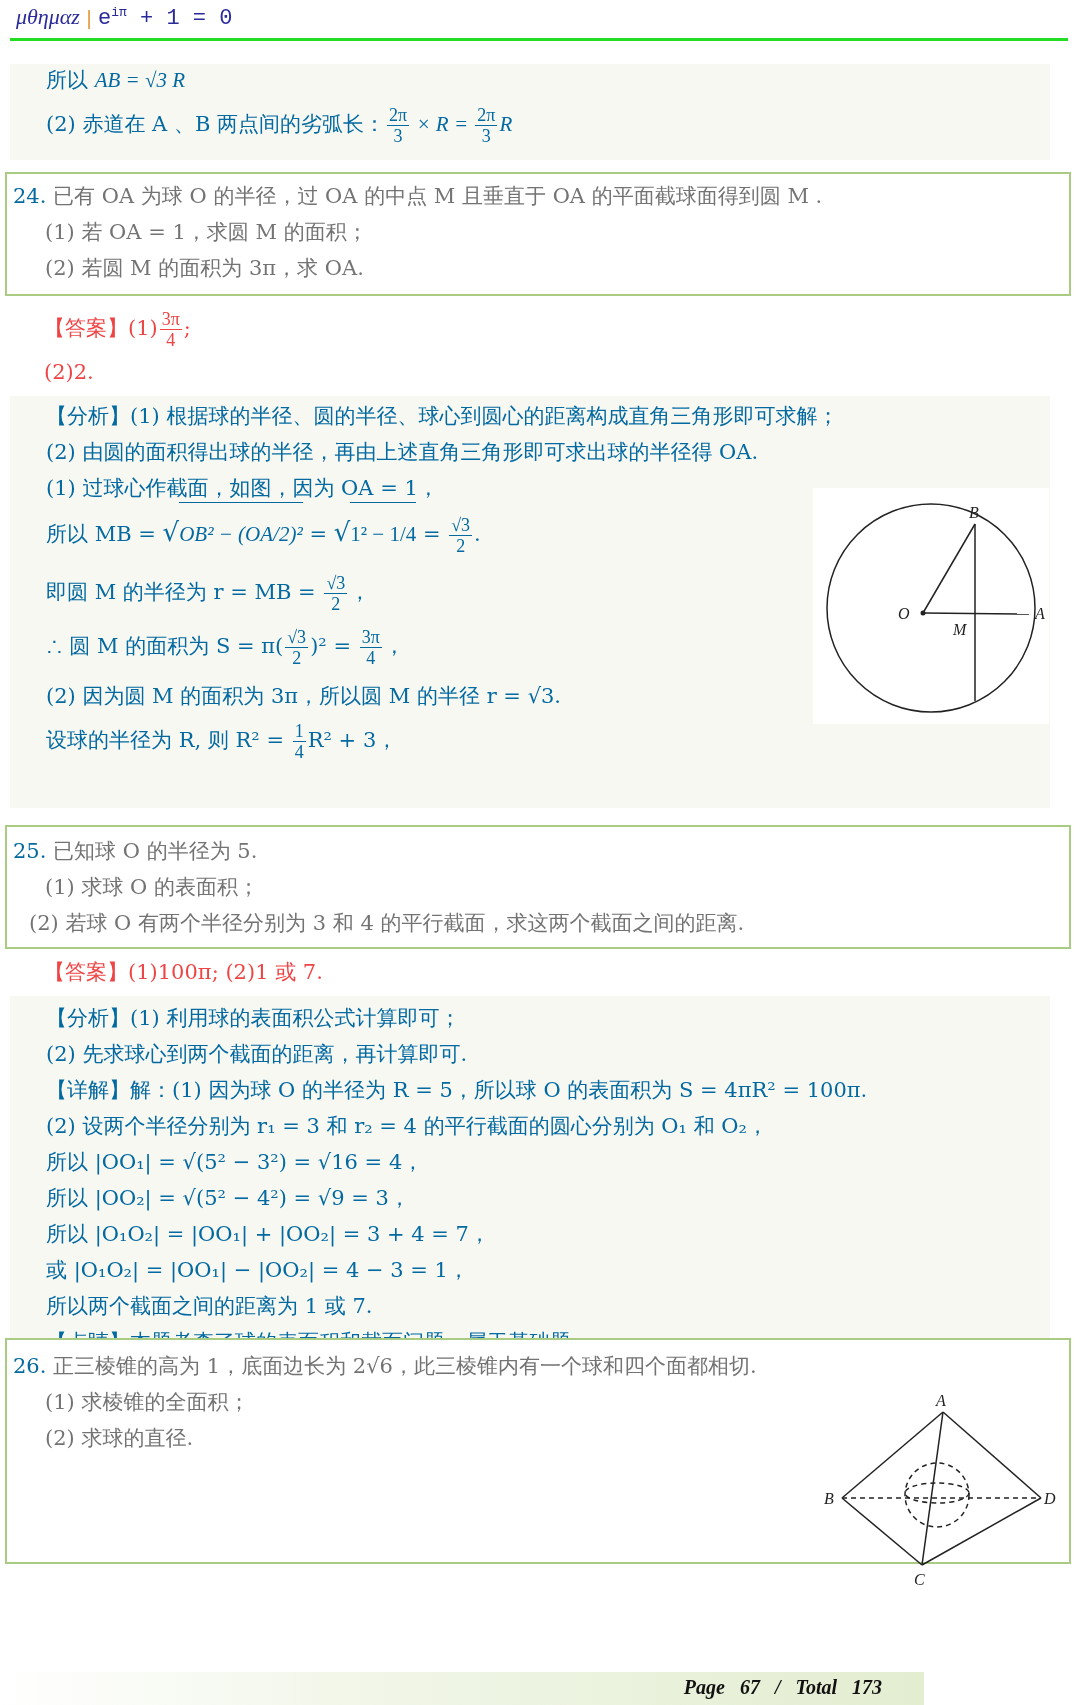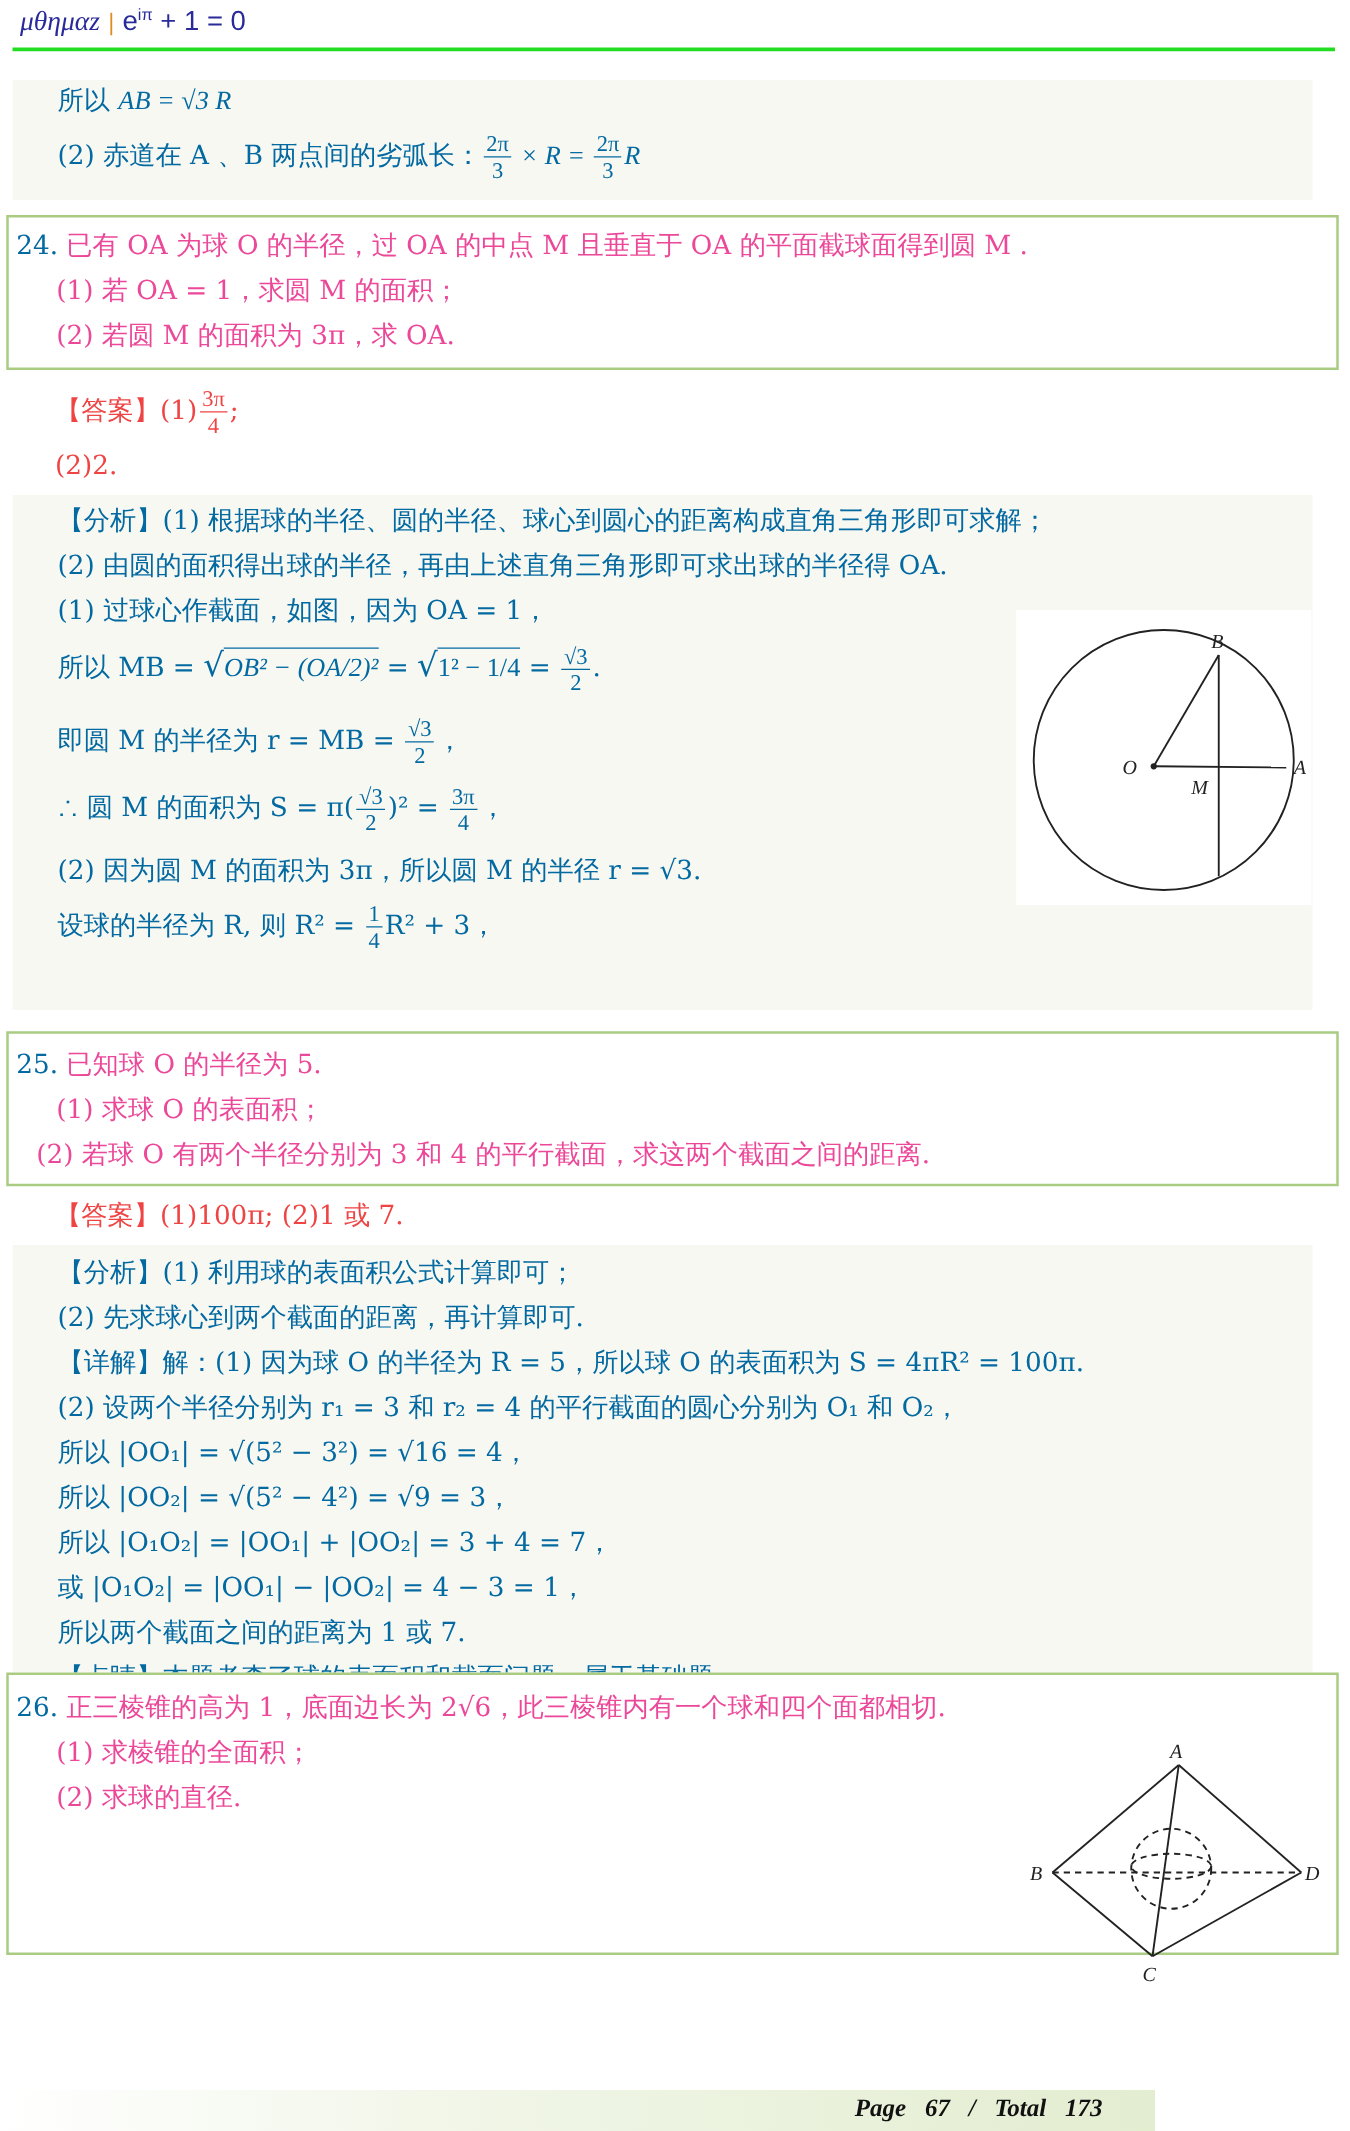--- a/index.html
+++ b/index.html
@@ -7,34 +7,34 @@
     width: 1080px; height: 1705px; position: relative; overflow: hidden;
     background: #ffffff;
     font-family: "DejaVu Serif", "Liberation Serif", serif;
     color: #222;
   }
   .m { font-family: "Liberation Serif", "DejaVu Serif", serif; }
   .i { font-style: italic; font-family: "Liberation Serif", serif; }
   .header { position: absolute; left: 16px; top: 4px; height: 32px; font-size: 22px; color: #2a2a9a; }
   .header .brand { font-style: italic; font-family: "Liberation Serif", serif; }
   .header .sep { color: #e08a20; margin: 0 6px; font-size: 18px; }
-  .header .euler { font-family: Liberation Sans, sans-serif; }
+  .header .euler { font-family: Liberation Mono, monospace; }
   .header .euler sup { font-size: 13px; }
   .hrule { position: absolute; left: 10px; top: 38px; width: 1058px; height: 3px; background: #22dd22; }
 
   .sol { position: absolute; left: 10px; width: 1040px; background: #f8f8f3; }
   .qbox { position: absolute; left: 5px; width: 1066px; border: 2px solid #a9cc82; background: #fff; box-sizing: border-box; }
   .line { position: absolute; left: 0; font-size: 21px; white-space: nowrap; line-height: 28px; }
-  .blue { color: #ec4899; }
+  .blue { color: #737373; }
   .red { color: #ef4444; }
   .dark { color: #0369a1; }
   .frac { display: inline-block; vertical-align: middle; text-align: center; line-height: 1; font-size: 18px; margin: 0 2px; }
   .frac .n { display: block; border-bottom: 1px solid currentColor; padding: 0 2px 1px; }
   .frac .d { display: block; padding-top: 1px; }
-  .sqrt { border-top: 1px solid currentColor; padding-top: 3px; }
+  .sqrt { border-top: 1px solid currentColor; padding-top: 19px; }
   sup, sub { font-size: 12px; }
 
   .figure1 { position: absolute; left: 813px; top: 488px; width: 236px; height: 236px; background: #fff; }
   .figure2 { position: absolute; left: 810px; top: 1385px; width: 260px; height: 220px; }
 
   .footer { position: absolute; left: 0; top: 1672px; width: 924px; height: 33px;
     background: linear-gradient(to right, #ffffff 0%, #f1f6e8 40%, #e3edd0 100%); }
   .footer .pg { position: absolute; right: 42px; top: 4px; font-size: 20px; font-weight: bold; font-style: italic; font-family: "Liberation Serif", serif; color: #111; word-spacing: 10px; }
 </style>
 </head>

